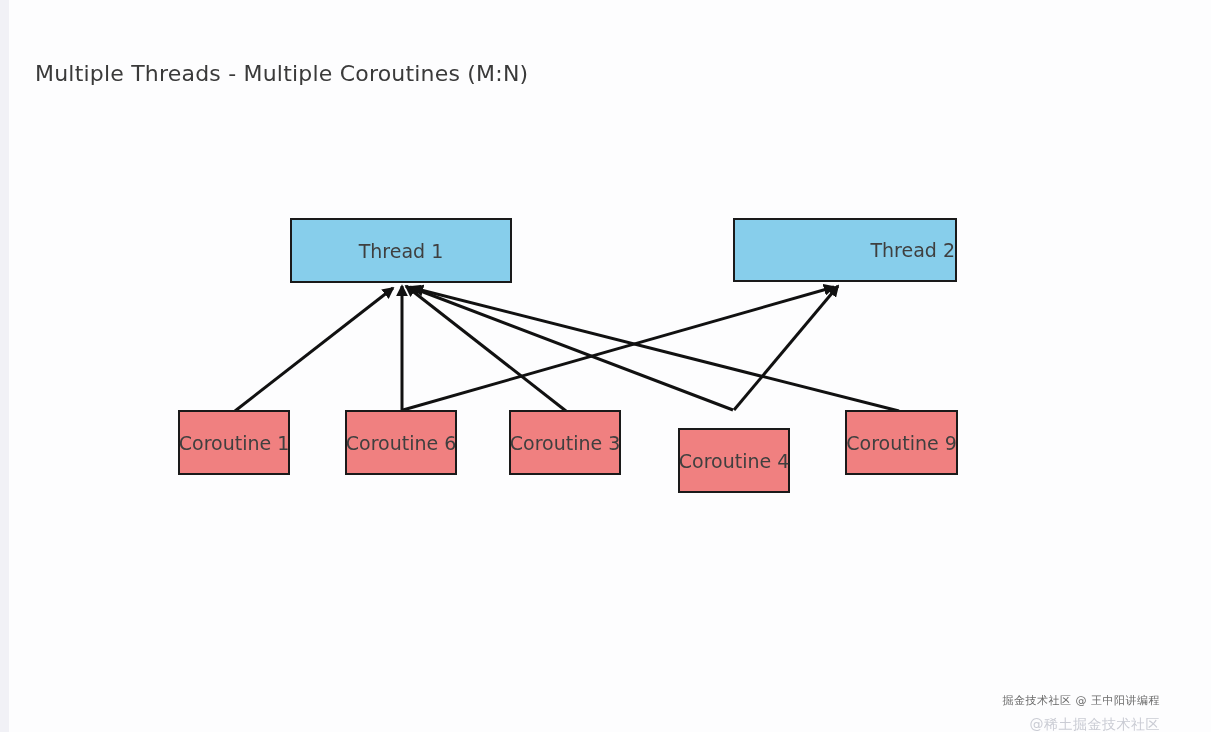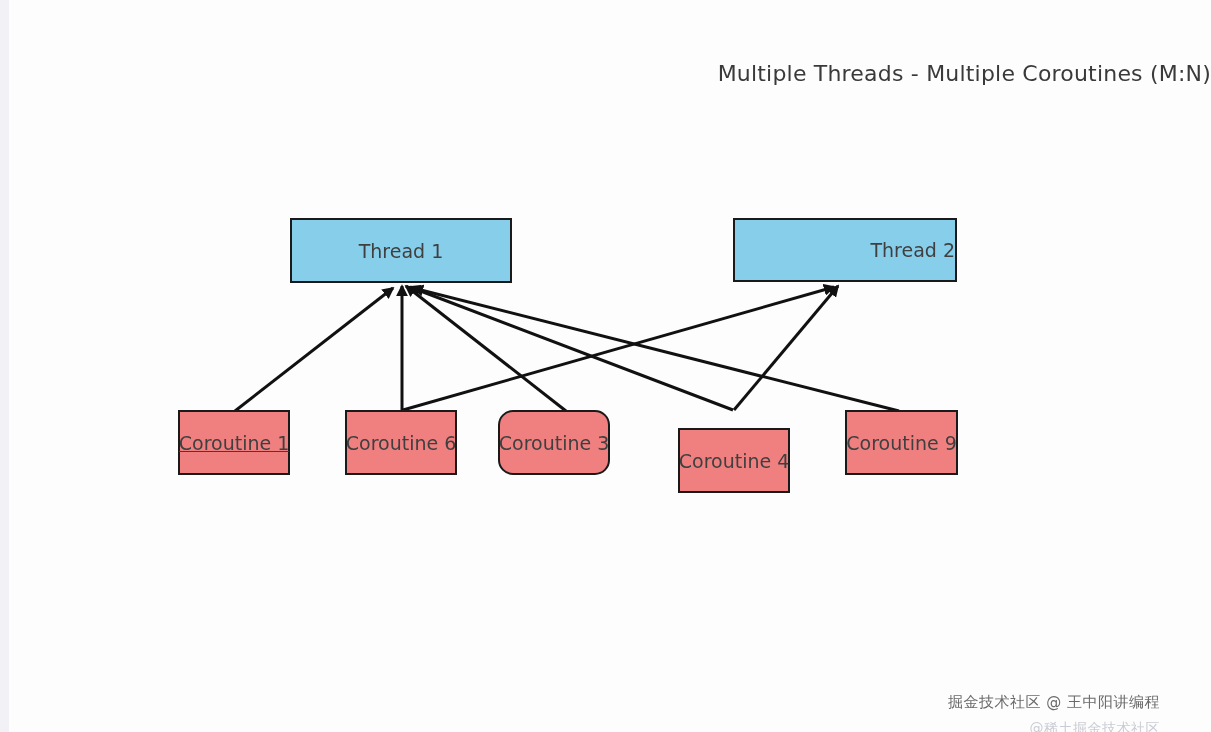--- a/index.html
+++ b/index.html
@@ -8,38 +8,38 @@
     background:#fdfdfe;
     font-family:"DejaVu Sans","Liberation Sans",sans-serif;
   }
   .stage{position:relative;width:1211px;height:732px;overflow:hidden;background:#fdfdfe;}
   .left-gutter{
     position:absolute;left:0;top:0;width:9px;height:732px;
     background:var(--gutter,#f1f1f6);
   }
   .title{
     position:absolute;top:61px;left:35px;width:1176px;
-    text-align:right;font-size:22px;font-weight:400;color:#3a3a3a;
+    text-align:left;font-size:22px;font-weight:400;color:#3a3a3a;
     letter-spacing:0.2px;
   }
   svg.edges{position:absolute;left:0;top:0;width:1211px;height:732px;pointer-events:none;}
   svg.edges line{stroke:var(--arrow,#111);stroke-width:3;}
   #arrowhead path{fill:var(--arrow,#111);}
   .nodes{position:absolute;left:0;top:0;width:1211px;height:547px;}
   .node{
     position:absolute;box-sizing:border-box;
     border:2px solid var(--border,#1a1a1a);
     display:flex;align-items:center;justify-content:center;
     font-size:19px;color:#3f3f3f;white-space:nowrap;overflow:visible;
   }
   .node.thread{background:var(--thread-fill,#87CEEB);}
   .node.coroutine{background:var(--coroutine-fill,#F08080);}
   .node .lbl{flex:0 0 auto;}
   .watermark{position:absolute;right:51px;top:693px;text-align:right;}
-  .wm1{font-size:15px;color:#6a6a6a;letter-spacing:0.5px;}
+  .wm1{font-size:11px;color:#6a6a6a;letter-spacing:0.5px;}
   .wm2{font-size:14px;color:#caccd4;margin-top:8px;letter-spacing:0.5px;}
 </style>
 </head>
 <body>
 
 <div class="stage">
   <div class="left-gutter"></div>
 
   <div class="title">Multiple Threads - Multiple Coroutines (M:N)</div>
 
@@ -58,27 +58,27 @@
       <line x1="899" y1="411" x2="413" y2="288" marker-end="url(#arrowhead)"></line>
     </svg>
 
   <div class="nodes">
       <div class="node thread" style="left: 290px; top: 218px; width: 222px; height: 65px;">
         <span class="lbl">Thread 1</span>
       </div>
       <div class="node thread" style="left: 733px; top: 218px; width: 224px; height: 64px; justify-content: flex-end;">
         <span class="lbl">Thread 2</span>
       </div>
-      <div class="node coroutine" style="left: 178px; top: 410px; width: 112px; height: 65px; text-decoration: underline;">
+      <div class="node coroutine" style="left: 178px; top: 410px; width: 112px; height: 65px;">
         <span class="lbl">Coroutine 1</span>
       </div>
       <div class="node coroutine" style="left: 345px; top: 410px; width: 112px; height: 65px;">
         <span class="lbl">Coroutine 6</span>
       </div>
-      <div class="node coroutine" style="left: 498px; top: 410px; width: 112px; height: 65px; border-radius: 15px;">
+      <div class="node coroutine" style="left: 509px; top: 410px; width: 112px; height: 65px;">
         <span class="lbl">Coroutine 3</span>
       </div>
       <div class="node coroutine" style="left: 678px; top: 428px; width: 112px; height: 65px;">
         <span class="lbl">Coroutine 4</span>
       </div>
       <div class="node coroutine" style="left: 845px; top: 410px; width: 113px; height: 65px;">
         <span class="lbl">Coroutine 9</span>
       </div>
     </div>
 

